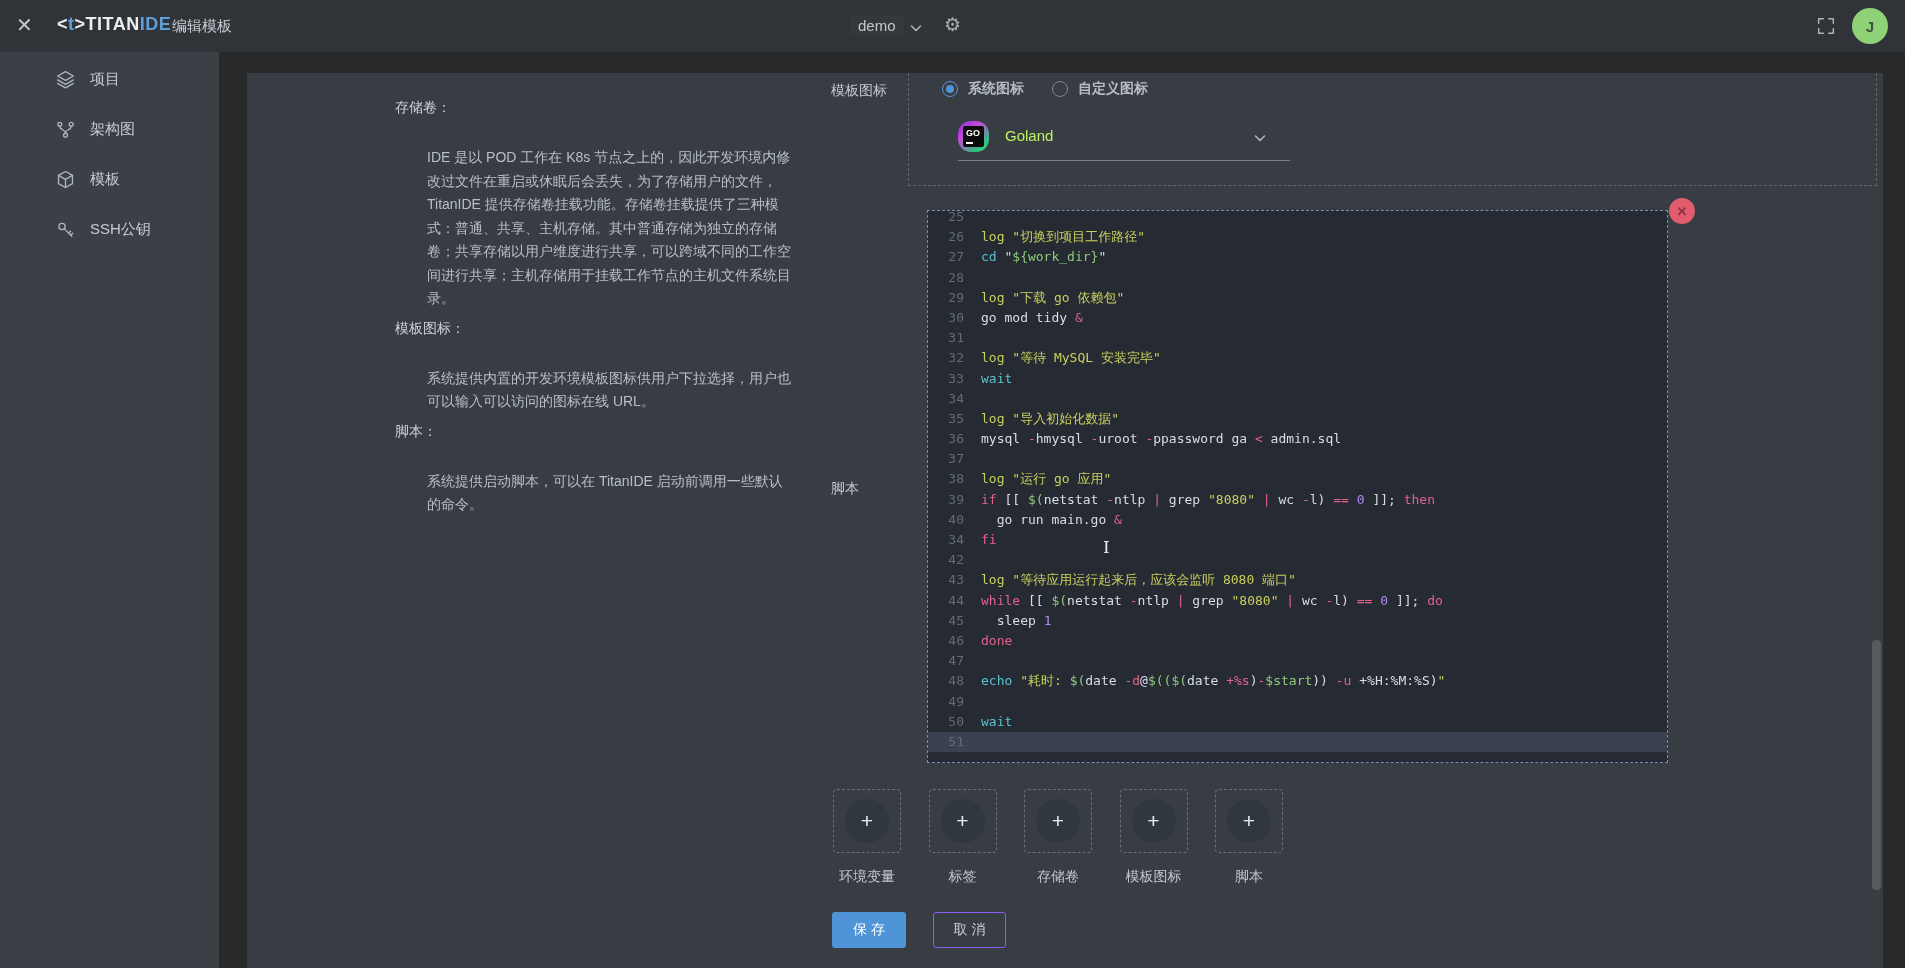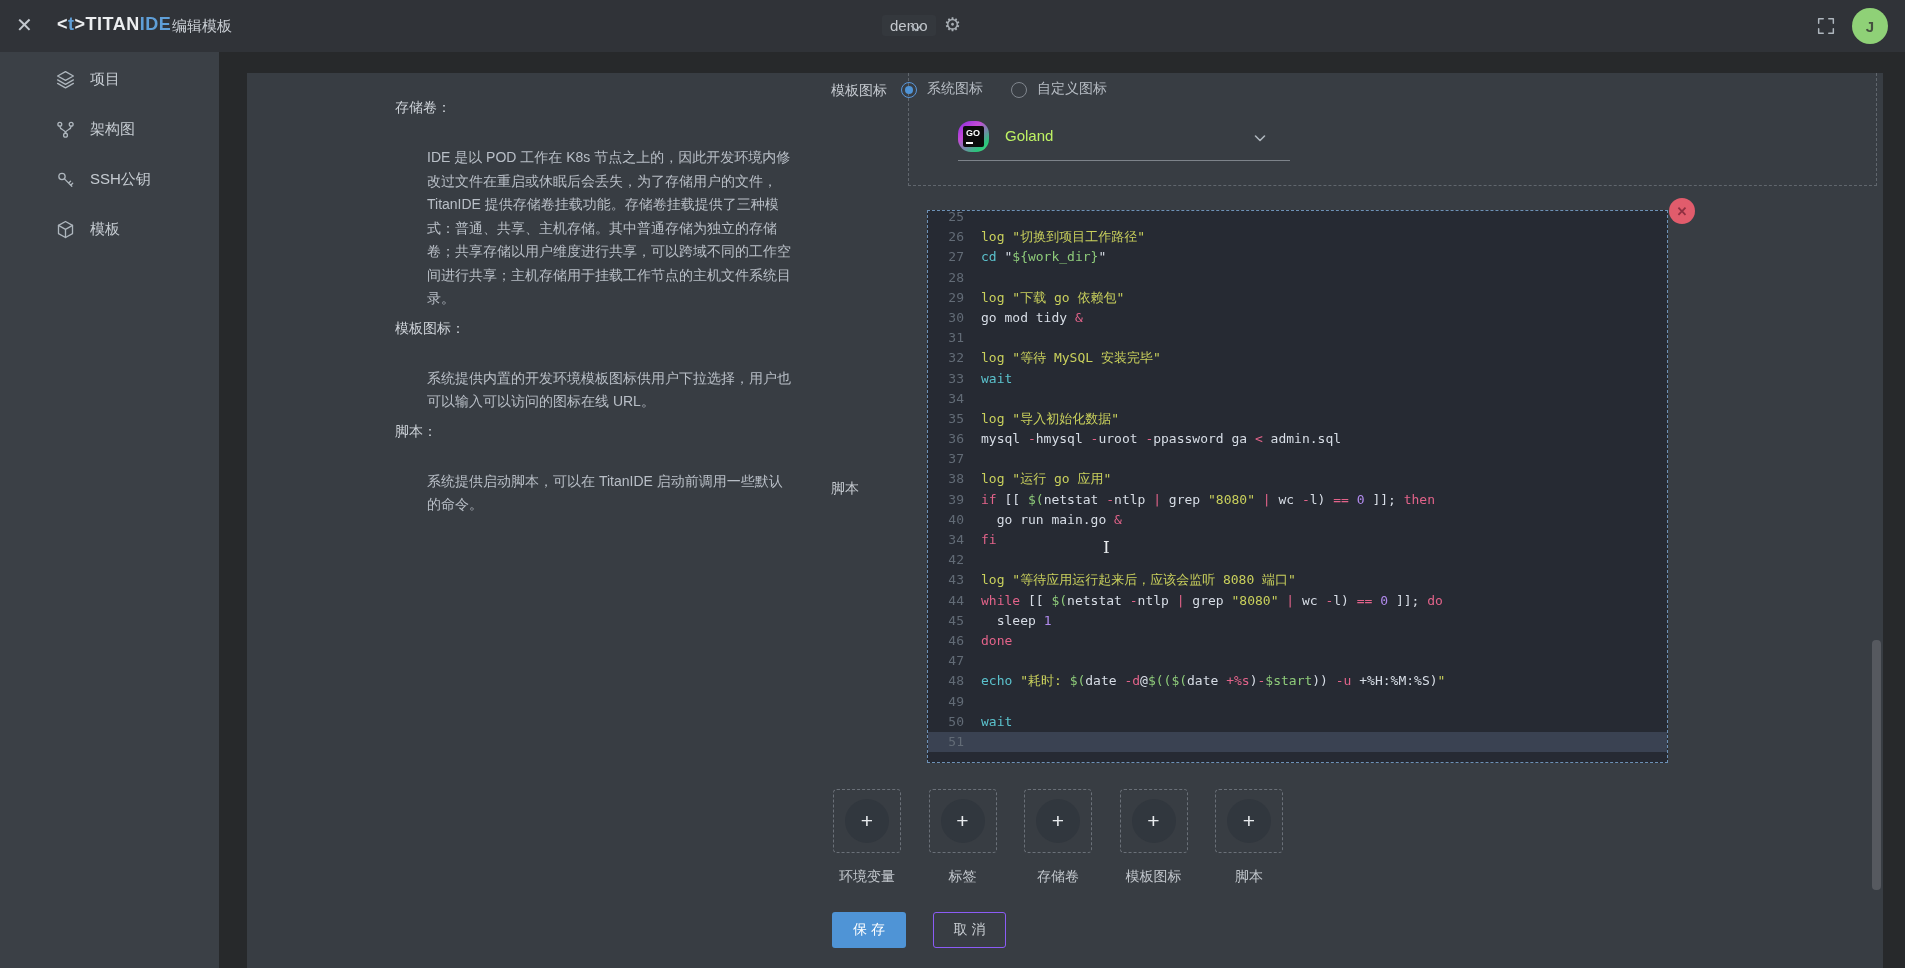--- a/index.html
+++ b/index.html
@@ -6,21 +6,21 @@
   html,body { width:1905px; height:968px; overflow:hidden; }
   body { position:relative; background:#27292b; font-family:"Liberation Sans", sans-serif; }
 
   
   .topbar { position:absolute; left:0; top:0; width:1905px; height:52px; background:#303338; z-index:5; }
   .topbar .abs { position:absolute; }
   .close-x { left:16px; top:13px; font-size:20px; color:#c3c8ce; cursor:pointer; }
   .logo { left:57px; top:14px; font-size:18px; font-weight:bold; letter-spacing:.5px; color:#eceef0; white-space:nowrap; }
   .logo .blue { color:#5f9fd8; }
   .pg-title { left:172px; top:17px; font-size:15px; color:#c9ced4; }
-  .proj { left:850px; top:15px; font-size:15px; color:#c3c7cc; padding:2px 8px; background:#34383d; border-radius:3px;margin-left:32px; }
+  .proj { left:850px; top:15px; font-size:15px; color:#c3c7cc; padding:2px 8px; background:#34383d; border-radius:3px; }
   .proj-chev { left:908px; top:20px; }
   .gear { left:944px; top:14px; font-size:19px; color:#a7adb3; line-height:22px; }
   .fs-icon { left:1815px; top:15px; }
   .avatar { left:1852px; top:8px; width:36px; height:36px; border-radius:50%; background:var(--avatar,#8fd177); color:#44503f; font-weight:bold; font-size:15px; display:flex; align-items:center; justify-content:center; }
   svg.ic { fill:none; stroke:#aeb6bd; stroke-width:1.6; stroke-linecap:round; stroke-linejoin:round; }
 
   
   .sidebar { position:absolute; left:0; top:52px; width:219px; height:916px; background:#3b4046; padding-top:2px; }
   .sb-item { height:50px; display:flex; align-items:center; padding-left:55px; cursor:pointer; }
   .sb-item .sb-icon { width:21px; height:21px; margin-right:14px; }
@@ -33,21 +33,21 @@
 
   
   .docs { left:148px; top:26px; width:396px; }
   .doc-h { font-size:14px; color:#ced3d9; margin-bottom:29px; }
   .doc-p { font-size:14px; color:#b9bfc7; line-height:23.5px; padding-left:32px; margin-bottom:9px; }
 
   
   .sec1 { left:661px; top:0; width:969px; height:113px;
           border-left:1px dashed #60666d; border-right:1px dashed #60666d; border-bottom:1px dashed #60666d; }
   .lbl { font-size:14px; color:#c6cbd1; }
-  .radio-row { left:654px; top:7px; display:flex; align-items:flex-end; }
+  .radio-row { left:695px; top:7px; display:flex; align-items:center;font-weight:bold; }
   .radio { width:16px; height:16px; border-radius:50%; position:relative; }
   .radio.sel { border:1px solid #5a96d8; }
   .radio.sel::after { content:""; position:absolute; left:3px; top:3px; width:8px; height:8px; border-radius:50%; background:var(--accent,#4a90e2); }
   .radio.unsel { border:1px solid #80868e; }
   .radio-lbl { font-size:14px; color:#b6bcc3; margin:0 28px 0 10px; }
   .go-icon { left:711px; top:48px; width:31px; height:31px; border-radius:13px;
              background:linear-gradient(140deg,#8a2be2 0%,#c44ad6 35%,#29c57a 80%,#56e08c 100%); }
   .go-inner { position:absolute; left:5px; top:5px; width:21px; height:21px; background:#0c0c0c; border-radius:2px; color:#fff; }
   .go-inner .go-txt { position:absolute; left:3px; top:2px; font-size:9px; font-weight:bold; letter-spacing:0; }
   .go-inner .go-bar { position:absolute; left:3px; bottom:3px; width:7px; height:2px; background:#fff; }
@@ -116,31 +116,31 @@
       <span class="sb-icon"><svg viewBox="0 0 24 24">
           <circle cx="5.5" cy="6" r="2.2"></circle>
           <circle cx="18.5" cy="6" r="2.2"></circle>
           <circle cx="12" cy="18.5" r="2.2"></circle>
           <path d="M5.5 8.2 C5.5 13 12 11.5 12 16.3 M18.5 8.2 C18.5 13 12 11.5 12 16.3"></path>
         </svg></span>
       <span class="sb-label">架构图</span>
     </div>
     <div class="sb-item">
       <span class="sb-icon"><svg viewBox="0 0 24 24">
+          <path d="M12 2.8 20 7.3 V16.7 L12 21.2 4 16.7 V7.3Z"></path>
+          <path d="M4 7.3 12 11.8 20 7.3 M12 11.8 V21.2"></path>
+        </svg></span>
+      <span class="sb-label">模板</span>
+    </div>
+    <div class="sb-item">
+      <span class="sb-icon"><svg viewBox="0 0 24 24">
           <circle cx="8" cy="8.5" r="3.6"></circle>
           <path d="M10.8 11.3 19.2 19.7 M15.6 16.1 17.8 13.9 M18 18.5 20.2 16.3"></path>
         </svg></span>
       <span class="sb-label">SSH公钥</span>
-    </div>
-    <div class="sb-item">
-      <span class="sb-icon"><svg viewBox="0 0 24 24">
-          <path d="M12 2.8 20 7.3 V16.7 L12 21.2 4 16.7 V7.3Z"></path>
-          <path d="M4 7.3 12 11.8 20 7.3 M12 11.8 V21.2"></path>
-        </svg></span>
-      <span class="sb-label">模板</span>
     </div>
   </div>
 
 <div class="panel">
 
   <div class="abs docs" id="docs">
       <div class="doc-h">存储卷：</div>
       <p class="doc-p">IDE 是以 POD 工作在 K8s 节点之上的，因此开发环境内修改过文件在重启或休眠后会丢失，为了存储用户的文件，TitanIDE 提供存储卷挂载功能。存储卷挂载提供了三种模式：普通、共享、主机存储。其中普通存储为独立的存储卷；共享存储以用户维度进行共享，可以跨域不同的工作空间进行共享；主机存储用于挂载工作节点的主机文件系统目录。</p>
       <div class="doc-h">模板图标：</div>
       <p class="doc-p">系统提供内置的开发环境模板图标供用户下拉选择，用户也可以输入可以访问的图标在线 URL。</p>

